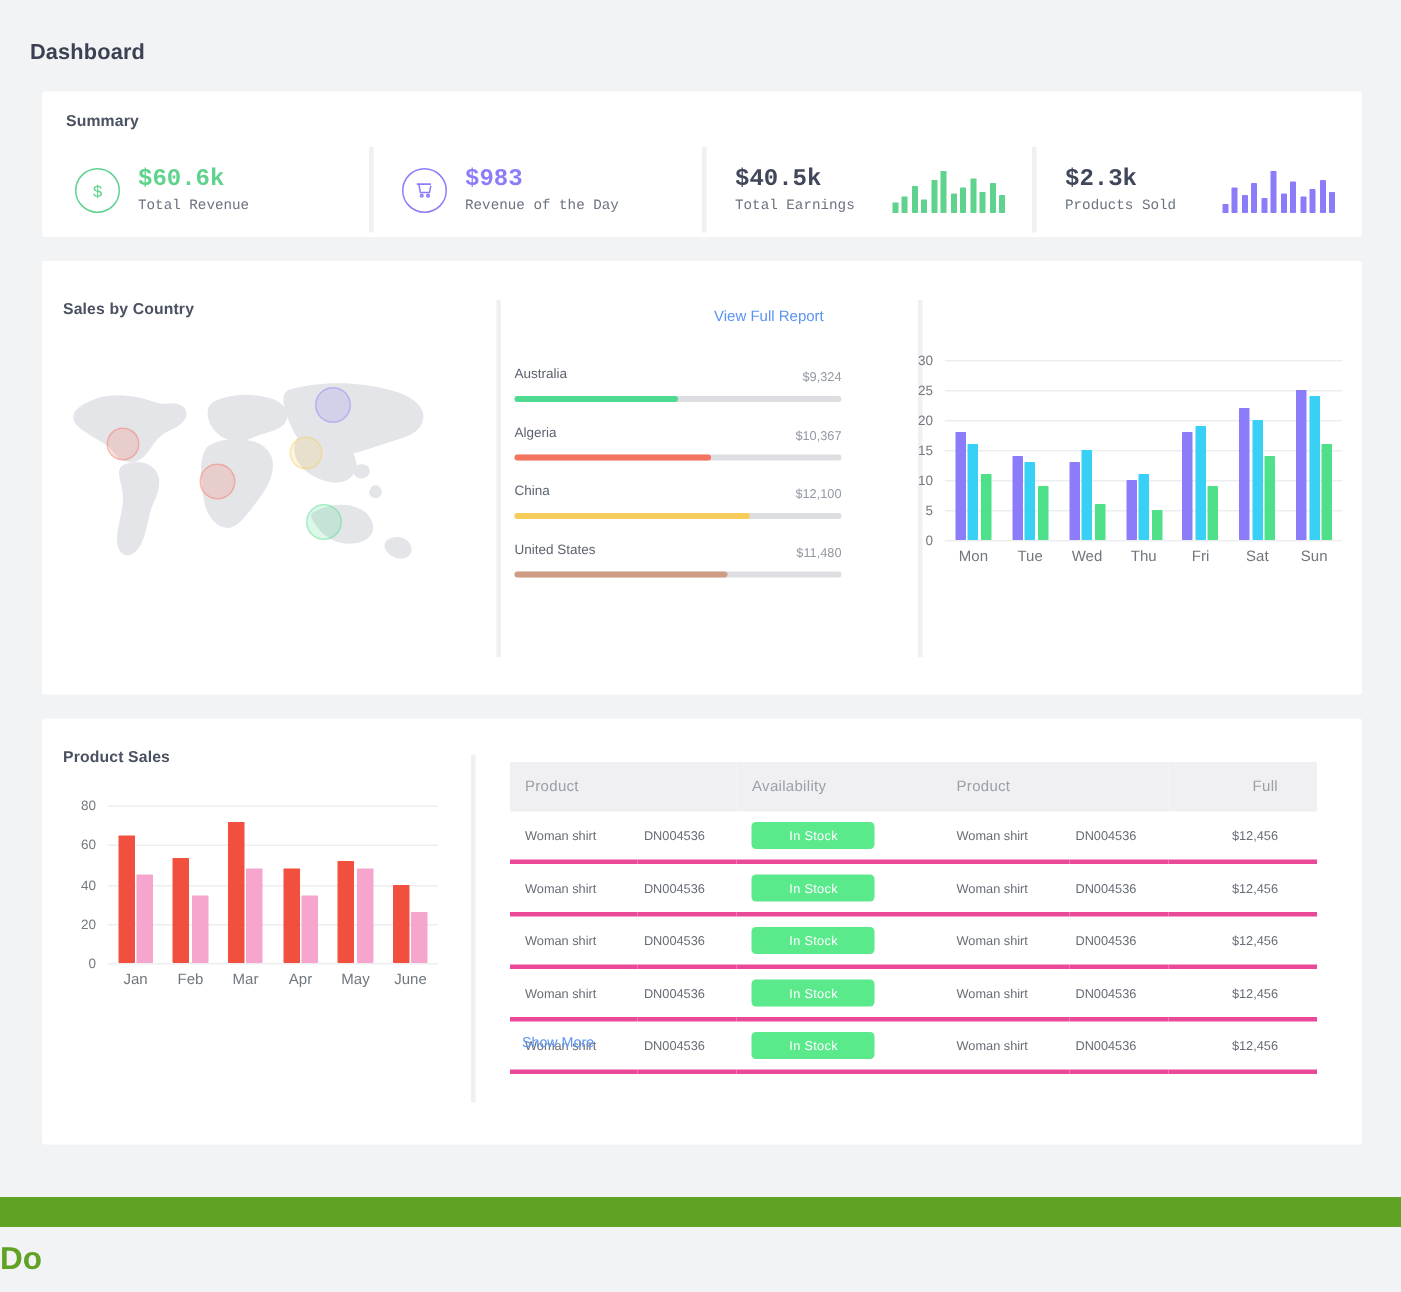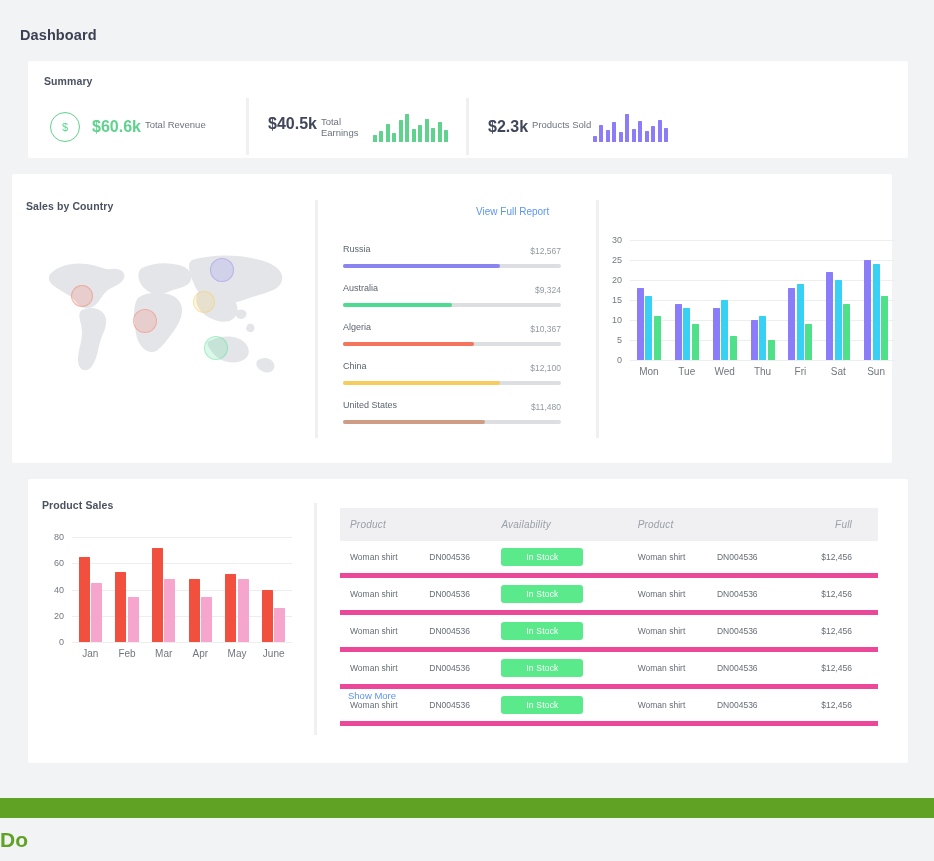--- a/index.html
+++ b/index.html
@@ -47,34 +47,34 @@
     width: 3px; height: 57px; background: #f0f0f2;
   }
   .sum-icon {
     width: 30px; height: 30px; border-radius: 50%;
     border: 1.4px solid currentColor;
     display: flex; align-items: center; justify-content: center;
     flex: 0 0 30px; margin-right: 12px;
   }
   .sum-icon.green { color: #5fd38d; }
   .sum-icon.purple { color: #8b7dfa; }
-  .sum-text { display: flex; flex-direction: row; gap: 4px; }
+  .sum-text { display: flex; flex-direction: column; gap: 4px; font-family: Liberation Mono, monospace; }
   .sum-value { font-size: 16px; font-weight: bold; line-height: 1; }
   .sum-value.green { color: #5fd38d; }
   .sum-value.purple { color: #8b7dfa; }
   .sum-value.dark { color: #40475a; }
   .sum-label { font-size: 9.5px; color: #6c7280; }
   .sum-spark {
     margin-left: auto; margin-right: 18px;
     display: flex; align-items: flex-end; gap: 2.5px; height: 30px;
   }
   .sum-spark i { display: block; width: 4px; border-radius: .5px; }
 
   
-  #country-card { left: 12px; top: 174px; width: 880px; height: 289px; text-align: right; }
+  #country-card { left: 28px; top: 174px; width: 880px; height: 289px; text-align: right; }
   #country-card .card-title { position: absolute; left: 14px; top: 26px; }
   .vdiv { position: absolute; width: 3px; background: #f0f0f2; }
 
   #worldmap { position: absolute; left: 42px; top: 248px; width: 248px; height: 135px; }
   #worldmap svg { display: block; width: 248px; height: 135px; }
   .bubble { position: absolute; border-radius: 50%; }
 
   
   .prog-link {
     position: absolute; left: 476px; top: 206px;
@@ -118,25 +118,25 @@
   #product-card .card-title { position: absolute; left: 14px; top: 20px; }
 
   #prod-chart { position: absolute; left: 42px; top: 525px; width: 250px; height: 165px; }
   .bgroup2 i { display: block; width: 11px; }
 
   
   #prod-table { position: absolute; left: 340px; top: 508px; width: 538px; }
   table { width: 100%; border-collapse: collapse; }
   thead th {
     background: #f0f0f2; font-size: 10px; font-weight: normal;
-    color: #9aa0a8; text-align: left; padding: 11px 0 11px 10px; letter-spacing: .2px; font-style: italic;
+    color: #9aa0a8; text-align: left; padding: 11px 0 11px 10px; letter-spacing: .2px;
   }
   tbody td {
     font-size: 8.5px; color: #666d76; padding: 7px 0 7px 10px;
-    border-bottom: 5px solid #ec4899; white-space: nowrap;
+    border-bottom: 3px solid #ec4899; white-space: nowrap;
   }
   .badge {
     display: inline-block; background: #5ae98b; color: #fff;
     font-size: 8.5px; border-radius: 3px; padding: 4px 0; width: 82px;
     text-align: center; letter-spacing: .2px;
   }
   .col-sku  { padding-left: 4px; }
   .col-sale { text-align: right; padding-right: 26px; }
   .show-more {
     position: absolute; left: 348px; top: 690px;
@@ -162,20 +162,33 @@
     <div class="summary-row" id="summary-row">
         <div class="summary-item w1">
           <span class="sum-icon green">
             <svg width="16" height="16" viewBox="0 0 16 16">
               <text x="8" y="12" font-size="11" text-anchor="middle" fill="currentColor" font-family="Liberation Sans, sans-serif">$</text>
             </svg>
           </span>
           <span class="sum-text">
             <span class="sum-value green">$60.6k</span>
             <span class="sum-label">Total Revenue</span>
+          </span>
+        </div>
+        <div class="summary-item w2">
+          <span class="sum-icon purple">
+            <svg width="15" height="15" viewBox="0 0 16 16" fill="none" stroke="currentColor" stroke-width="1.1">
+              <path d="M2 4h10M3.5 4l1 6h6.5l1-5"></path>
+              <circle cx="5.5" cy="12.2" r=".9"></circle>
+              <circle cx="10" cy="12.2" r=".9"></circle>
+            </svg>
+          </span>
+          <span class="sum-text">
+            <span class="sum-value purple">$983</span>
+            <span class="sum-label">Revenue of the Day</span>
           </span>
         </div>
         <div class="summary-item w3">
           <span class="sum-text">
             <span class="sum-value dark">$40.5k</span>
             <span class="sum-label">Total Earnings</span>
           </span>
           <span class="sum-spark">
             <i style="height:7px;background:#5fd38d"></i>
             <i style="height:11px;background:#5fd38d"></i>
@@ -240,27 +253,20 @@
         <div class="bubble" style="left:168px;top:10px;width:24px;height:24px;background:#8b83f033;border:1px solid #8b83f066;"></div>
         <div class="bubble" style="left:91px;top:61px;width:24px;height:24px;background:#f4745e33;border:1px solid #f4745e66;"></div>
         <div class="bubble" style="left:151px;top:43px;width:22px;height:22px;background:#f6cd5c33;border:1px solid #f6cd5c66;"></div>
         <div class="bubble" style="left:162px;top:88px;width:24px;height:24px;background:#4fda9133;border:1px solid #4fda9166;"></div>
       </div>
   </div>
 
   <a class="prog-link" href="#">View Full Report</a>
   <div id="prog-list">
       <div class="prog-row">
-        <span class="prog-name">Russia</span>
-        <span class="prog-val">$12,567</span>
-        <span class="prog-track">
-          <span class="prog-fill" style="display:block;width:72%;background:#8b83f0"></span>
-        </span>
-      </div>
-      <div class="prog-row">
         <span class="prog-name">Australia</span>
         <span class="prog-val">$9,324</span>
         <span class="prog-track">
           <span class="prog-fill" style="display:block;width:50%;background:#4fda91"></span>
         </span>
       </div>
       <div class="prog-row">
         <span class="prog-name">Algeria</span>
         <span class="prog-val">$10,367</span>
         <span class="prog-track">

